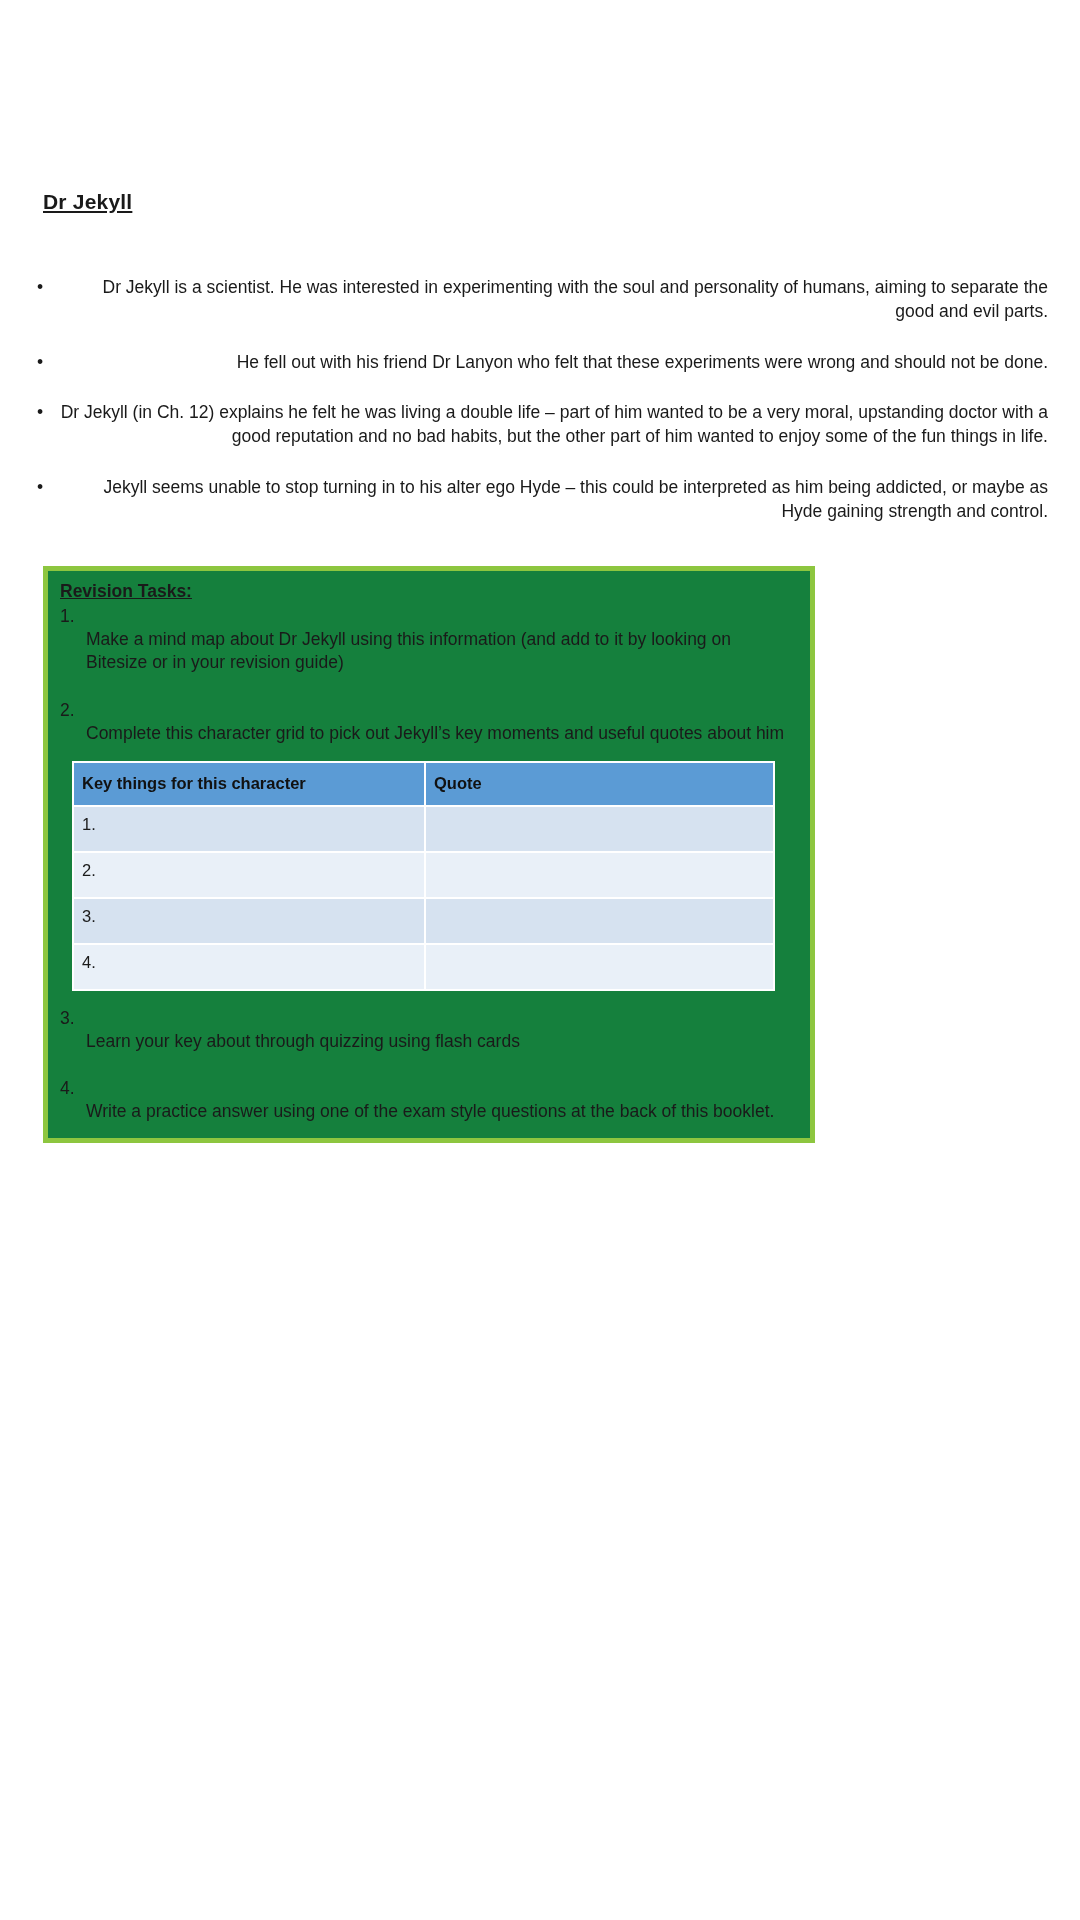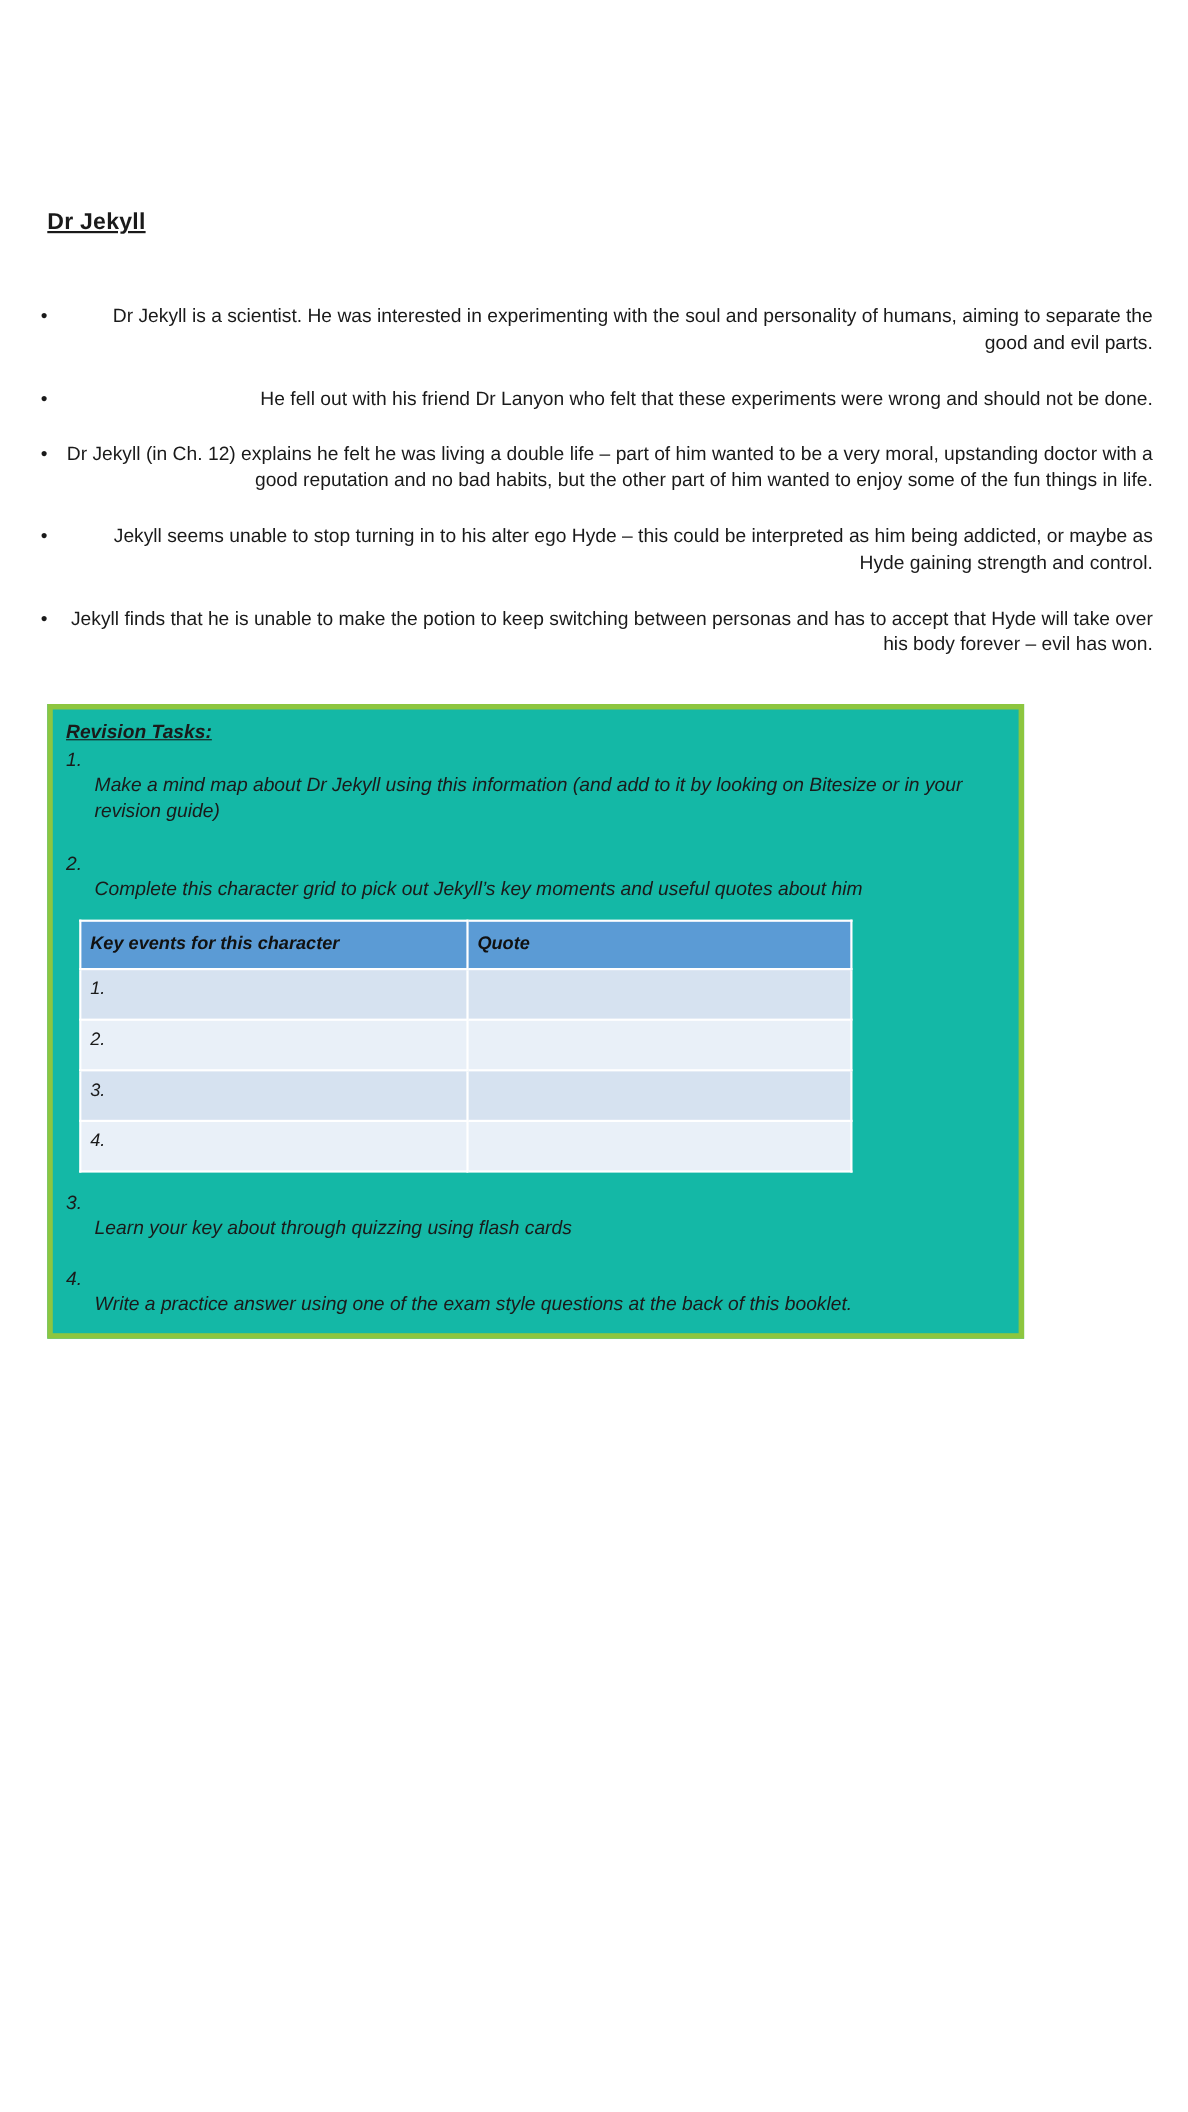--- a/index.html
+++ b/index.html
@@ -36,25 +36,24 @@
     line-height: 1.36;
   }
   ul.bullets li::before {
     content: "\2022";
     position: absolute;
     left: -6px;
     top: 0;
   }
   .revision-box {
     margin-top: 42px;
-    width: 888px;
+    width: 772px;
     border: 5px solid #8dc63f;
     padding: 10px 14px 14px 12px;
-    background: #14b8a6;
-    font-style: italic;
+    background: #15803d;
   }
   .revision-heading {
     font-size: 17.5px;
     font-weight: bold;
     text-decoration: underline;
     margin-bottom: 3px;
   }
   .task {
     display: flex;
     font-size: 17.5px;
@@ -104,21 +103,20 @@
 
 <div class="page">
 
   <h1 class="doc-title">Dr Jekyll</h1>
 
   <ul class="bullets">
     <li><span>Dr Jekyll is a scientist. He was interested in experimenting with the soul and personality of humans, aiming to separate the good and evil parts.</span></li>
     <li><span>He fell out with his friend Dr Lanyon who felt that these experiments were wrong and should not be done.</span></li>
     <li><span>Dr Jekyll (in Ch. 12) explains he felt he was living a double life – part of him wanted to be a very moral, upstanding doctor with a good reputation and no bad habits, but the other part of him wanted to enjoy some of the fun things in life.</span></li>
     <li><span>Jekyll seems unable to stop turning in to his alter ego Hyde – this could be interpreted as him being addicted, or maybe as Hyde gaining strength and control.</span></li>
-    <li><span>Jekyll finds that he is unable to make the potion to keep switching between personas and has to accept that Hyde will take over his body forever – evil has won.</span></li>
   </ul>
 
   <div class="revision-box">
 
     <div class="revision-heading">Revision Tasks:</div>
 
     <div class="task">
       <span class="task-num">1.</span>
       <span class="task-text">Make a mind map about Dr Jekyll using this information (and add to it by looking on Bitesize or in your revision guide)</span>
     </div>
@@ -128,21 +126,21 @@
       <span class="task-text">Complete this character grid to pick out Jekyll’s key moments and useful quotes about him</span>
     </div>
 
     <table class="char-table">
       <colgroup>
         <col class="col-events">
         <col class="col-quote">
       </colgroup>
       <thead>
         <tr>
-          <th>Key events for this character</th>
+          <th>Key things for this character</th>
           <th>Quote</th>
         </tr>
       </thead>
       <tbody>
         <tr class="row-odd">
           <td>1.</td>
           <td></td>
         </tr>
         <tr class="row-even">
           <td>2.</td>

